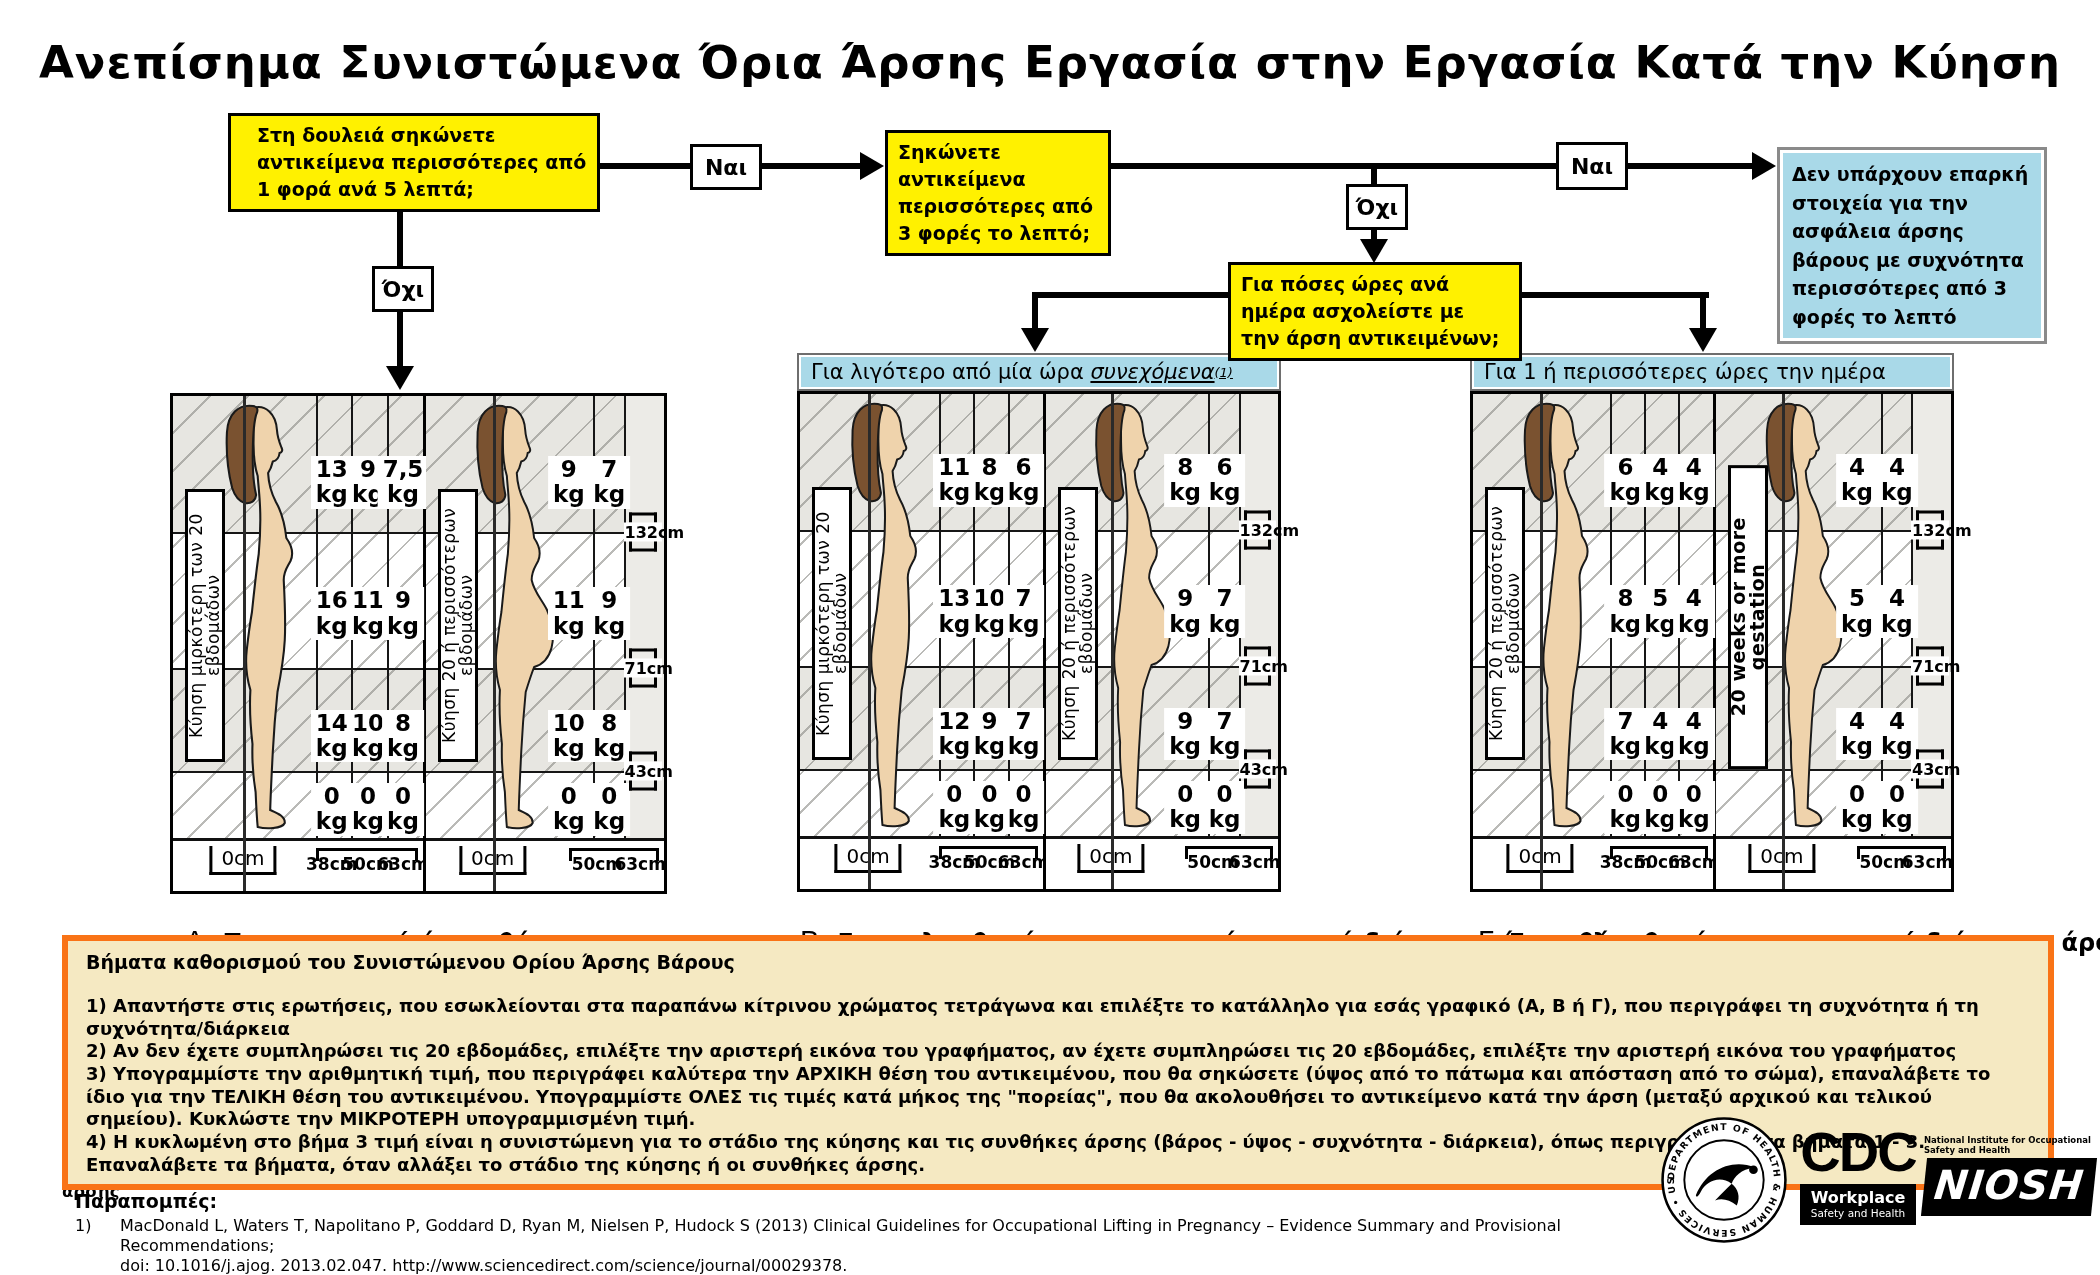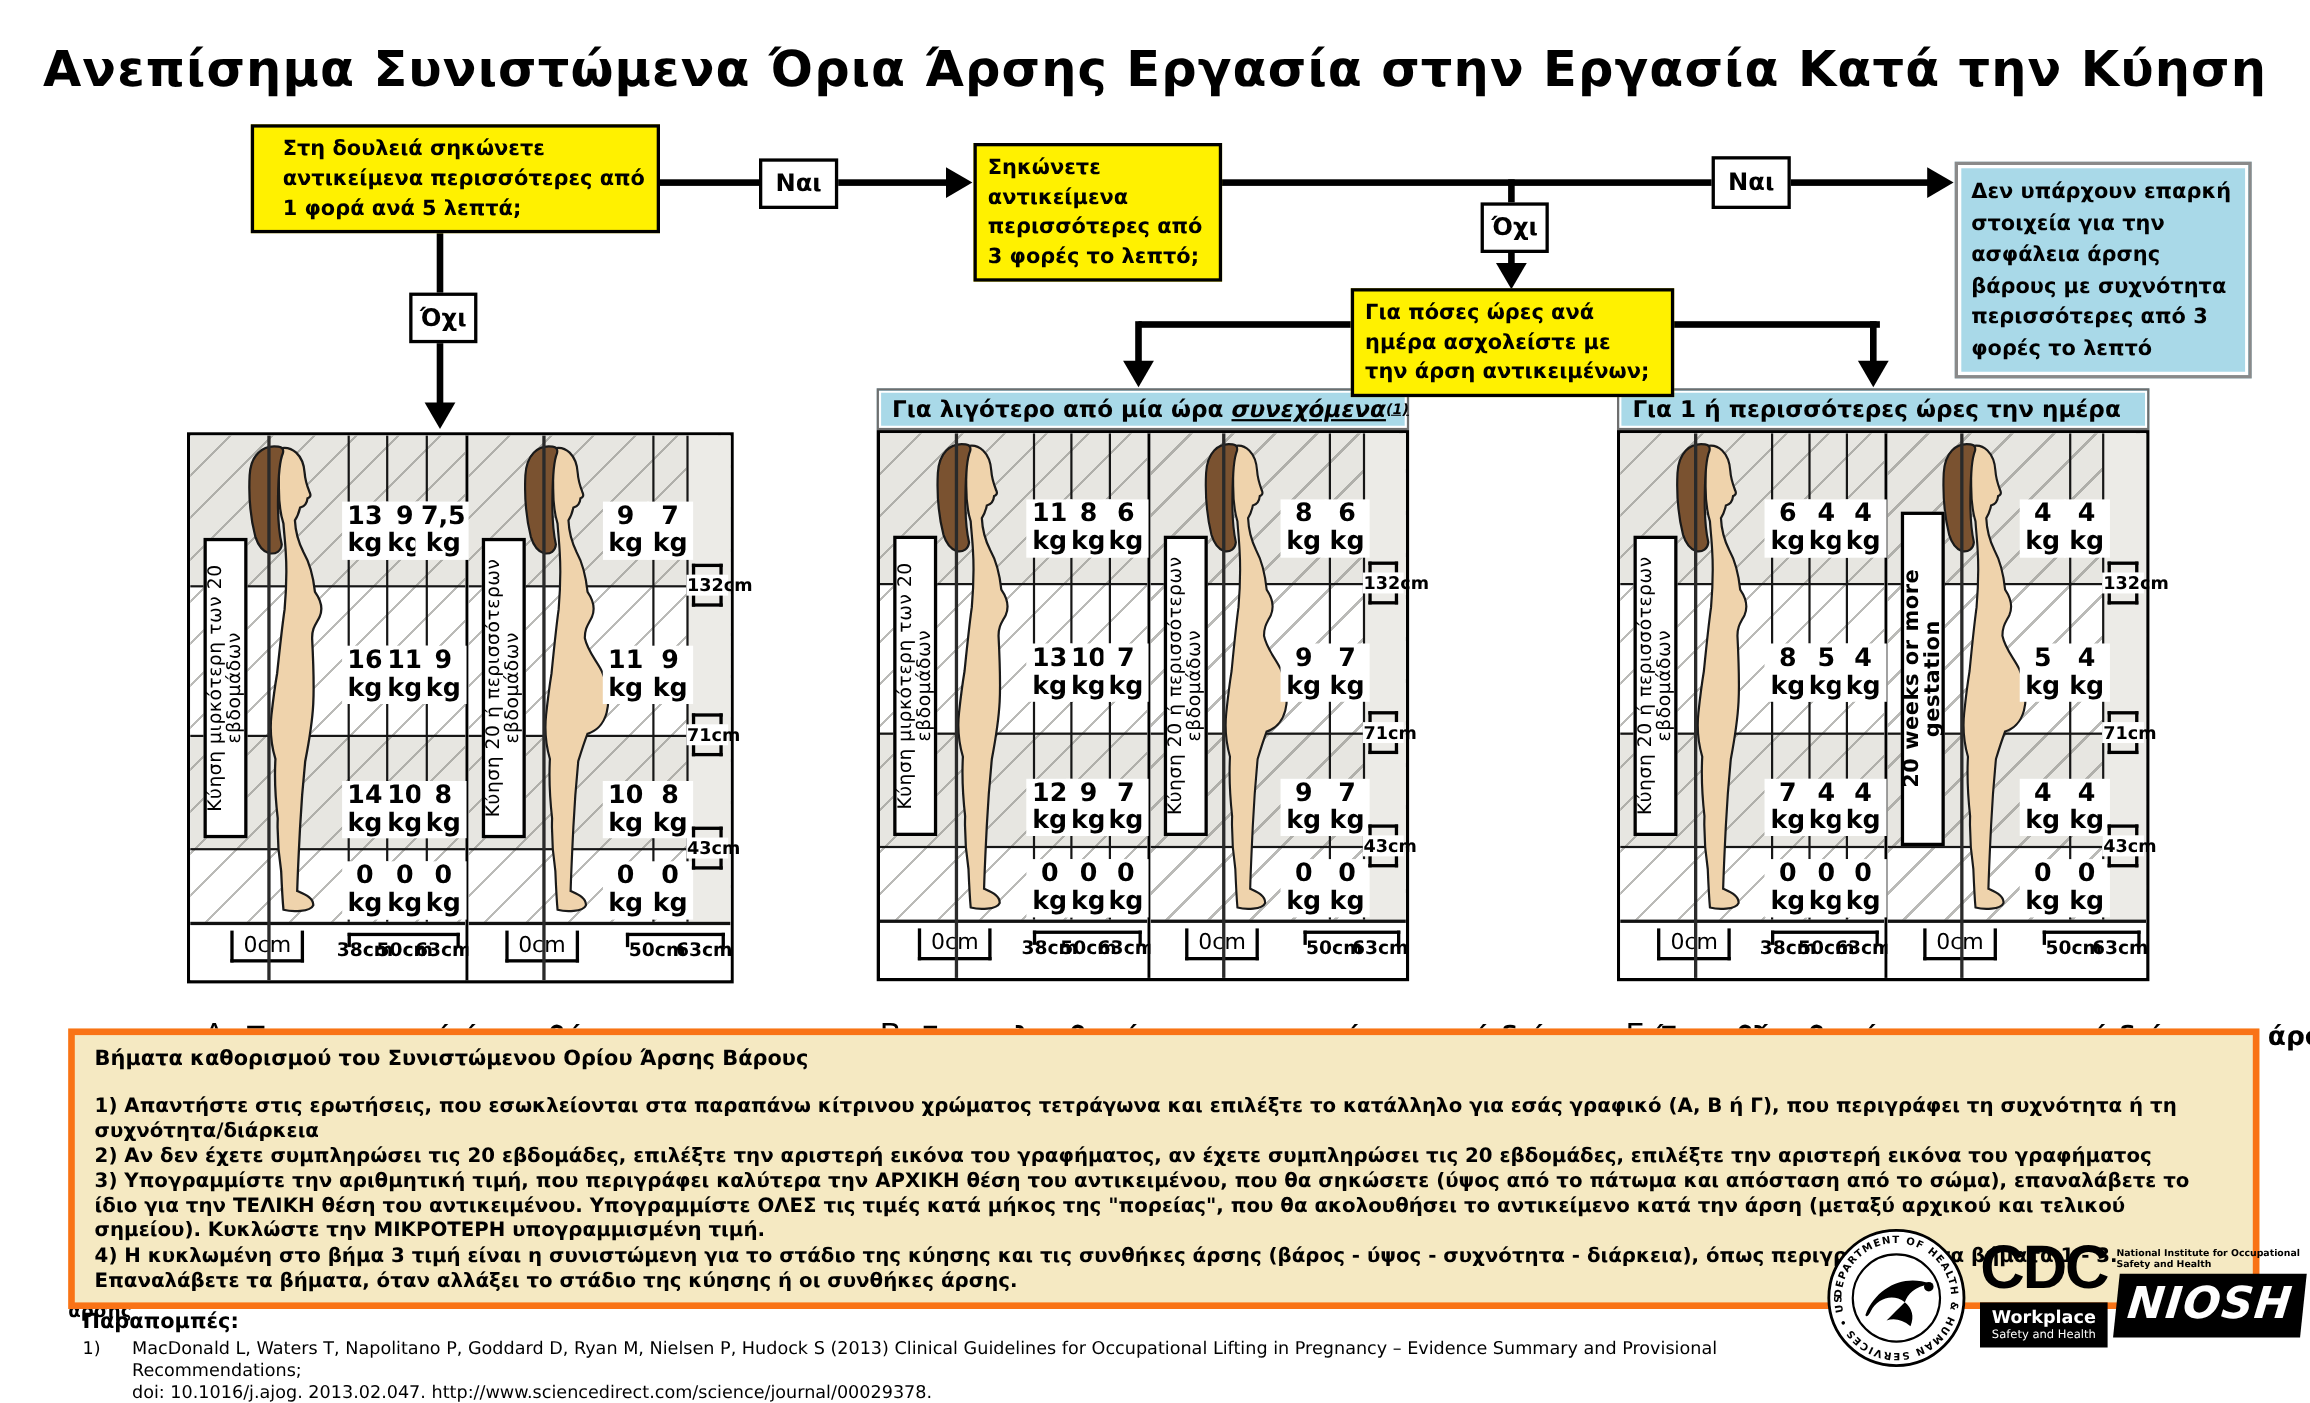--- a/index.html
+++ b/index.html
@@ -15,21 +15,21 @@
   .yn{background:#fff;border:3px solid #000;display:flex;align-items:center;justify-content:center;
       font-size:22px;font-weight:600;z-index:6;}
   .hflow{background:#000;height:6px;z-index:2;}
   .vflow{background:#000;width:6px;z-index:2;}
   .ar{width:0;height:0;z-index:3;}
   .ar.right{border-top:14px solid transparent;border-bottom:14px solid transparent;border-left:24px solid #000;}
   .ar.down{border-left:14px solid transparent;border-right:14px solid transparent;border-top:24px solid #000;}
   
   .group{position:absolute;z-index:4;}
   .gheader{background:#a9d9e8;border:2px solid #6e6e6e;box-shadow:inset 0 0 0 2px #fff;
-           height:34px;display:flex;align-items:center;padding-left:12px;font-size:21px;font-weight:bold;white-space:pre;}
+           height:34px;display:flex;align-items:center;padding-left:12px;font-size:21px;font-weight:normal;white-space:pre;}
   .gheader .ul-it{font-style:italic;text-decoration:underline;}
   .gheader sup{font-size:13px;}
   .panels{display:flex;border:3px solid #000;background:#fff;}
   .panel{position:relative;height:495px;background:#fff;}
   .panel + .panel{border-left:3px solid #000;}
   .fig-area{position:absolute;left:0;right:0;top:0;height:445px;
     background:
       repeating-linear-gradient(135deg, rgba(130,130,125,0) 0px, rgba(130,130,125,0) 25px, rgba(130,130,125,.55) 25px, rgba(130,130,125,.55) 27px),
       linear-gradient(to bottom,#e7e6e1 0,#e7e6e1 30.6%,#ffffff 30.6%,#ffffff 61.1%,#e7e6e1 61.1%,#e7e6e1 84.3%,#ffffff 84.3%,#ffffff 100%);
     z-index:1;}

